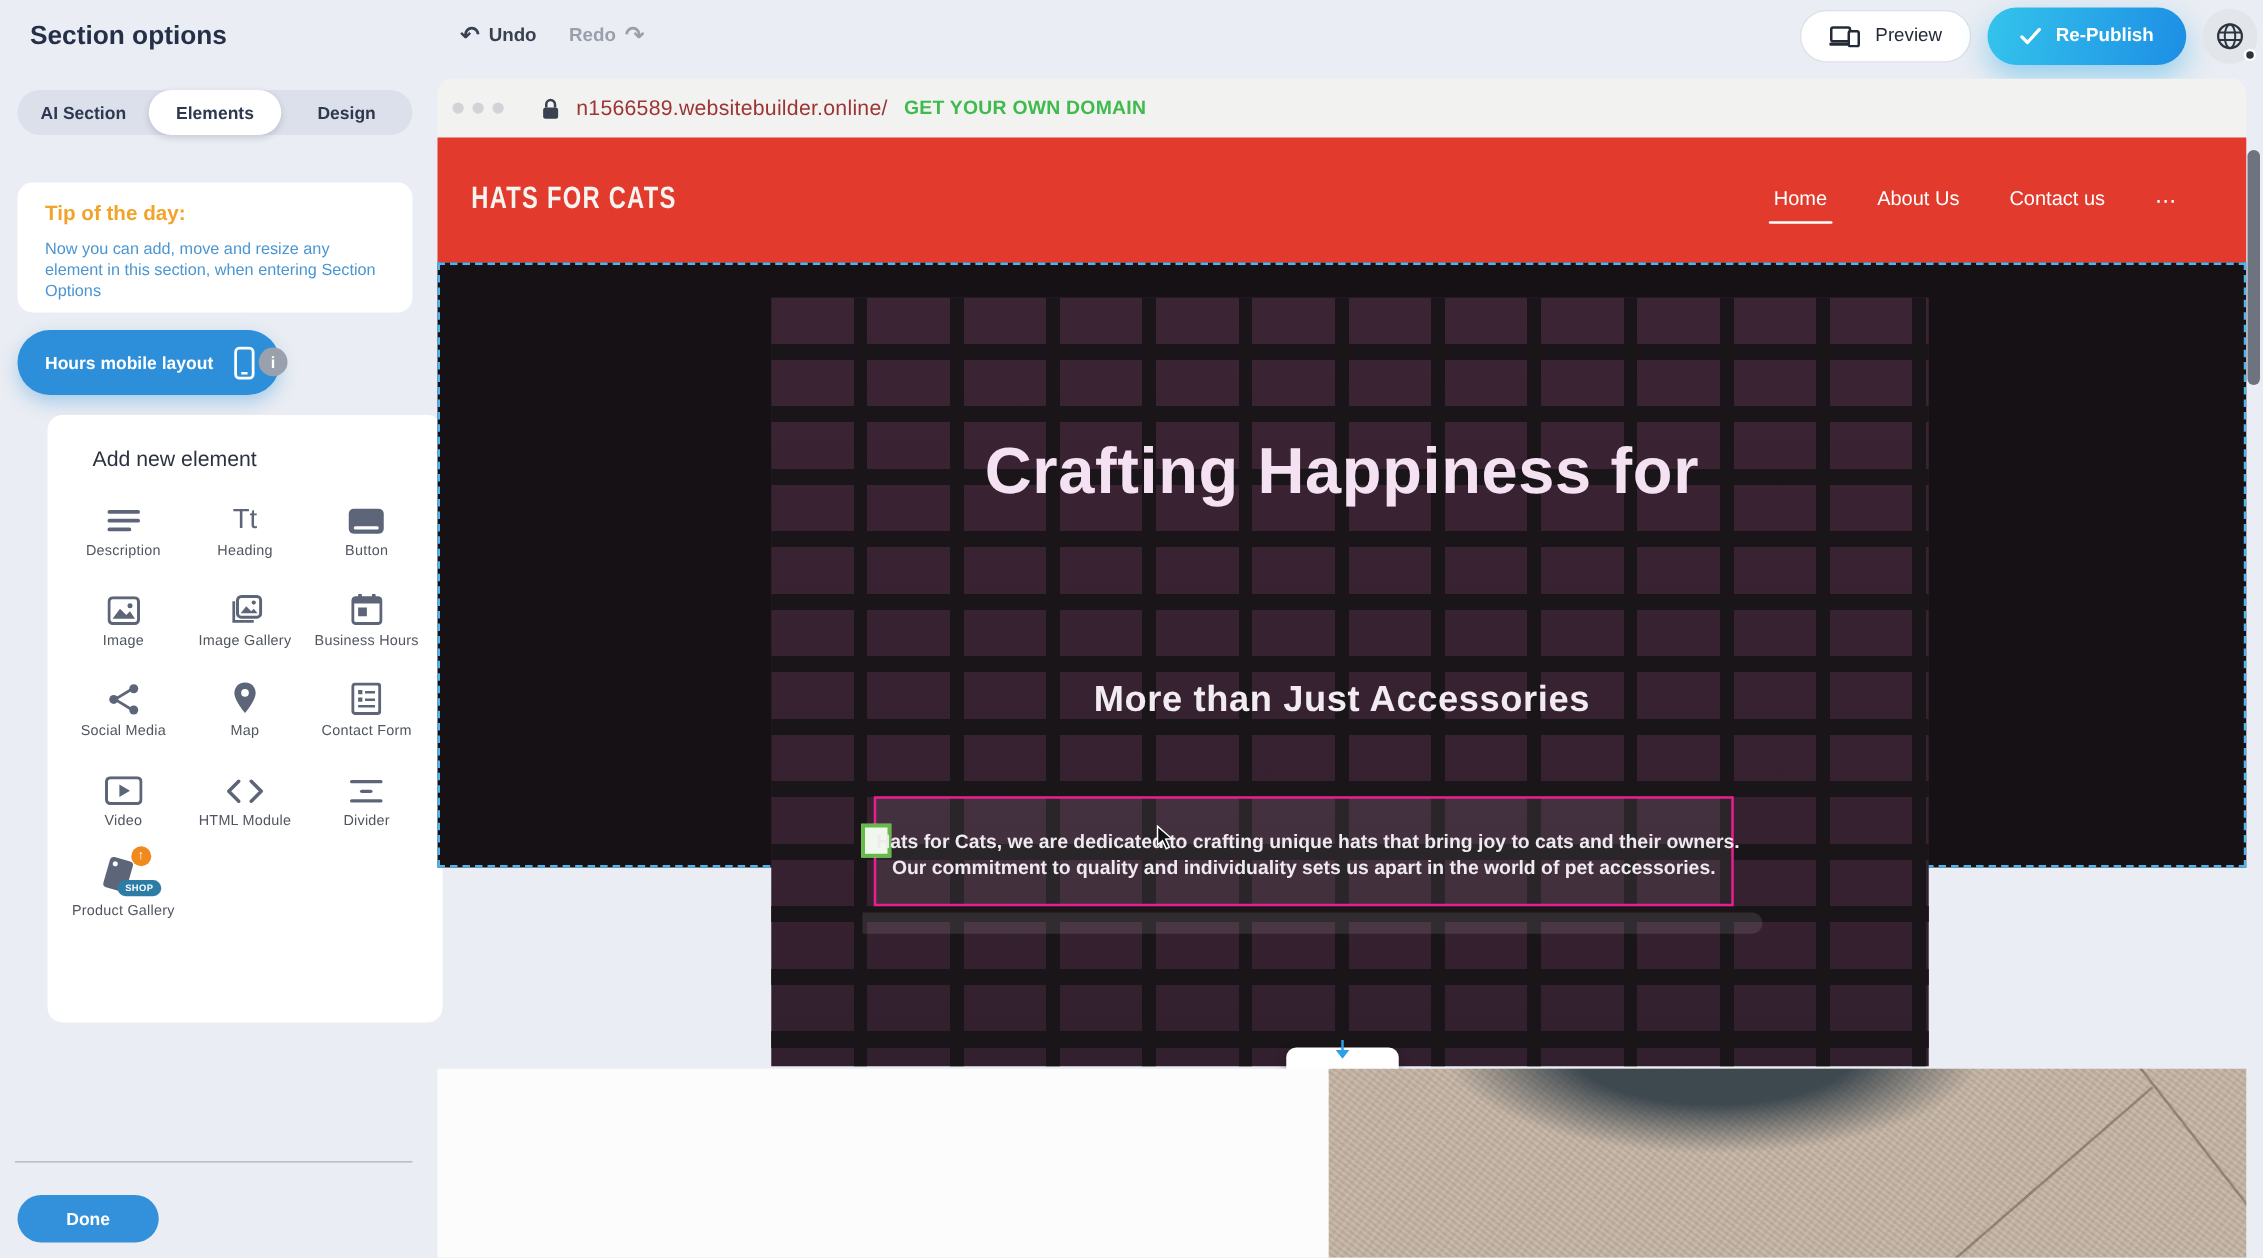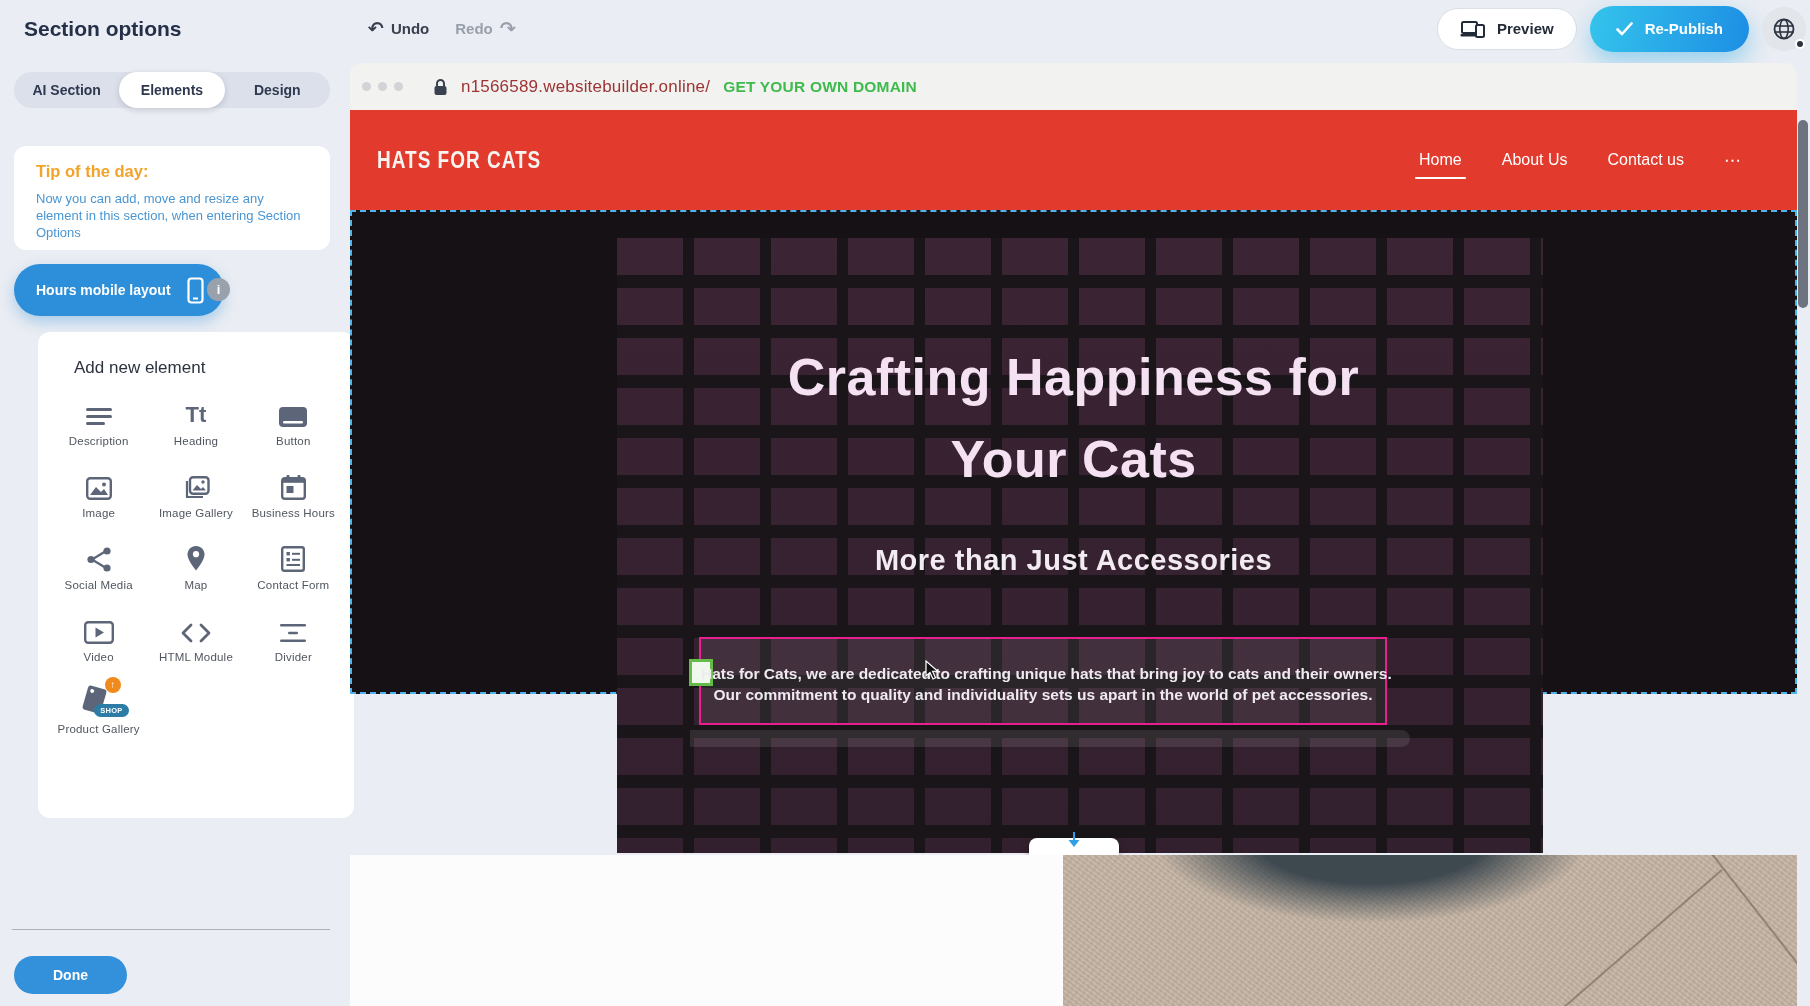--- a/index.html
+++ b/index.html
@@ -15,21 +15,21 @@
   
   .topbar { position:absolute; left:0; top:0; width:1810px; height:57px; }
   .page-title { position:absolute; left:24px; top:0; line-height:57px; font-size:21px; font-weight:bold; color:#243048; }
   .history { position:absolute; left:368px; top:0; height:57px; display:flex; align-items:center; gap:26px; }
   .hist-btn { display:flex; align-items:center; gap:7px; font-size:15px; font-weight:bold; cursor:pointer; }
   .hist-btn .glyph { font-family:"DejaVu Sans", sans-serif; font-size:19px; line-height:1; }
   .undo { color:#39404f; }
   .redo { color:#9aa0ab; }
   .top-right { position:absolute; right:4px; top:0; height:57px; display:flex; align-items:center; gap:13px; }
   .preview-btn { height:42px; border-radius:21px; background:#fff; border:1.5px solid #dbdfe6; display:flex; align-items:center; gap:11px; padding:0 22px; cursor:pointer; }
-  .preview-btn span { font-size:15px; font-weight:bold; color:#242b38; }
+  .preview-btn span { font-size:15px; font-weight:normal; color:#242b38; }
   .republish-btn { height:46px; border-radius:23px; padding:0 26px; display:flex; align-items:center; gap:12px; cursor:pointer;
     background:linear-gradient(100deg,#34c4ec,#1d8ee4); box-shadow:0 10px 24px rgba(40,170,230,.45); }
   .republish-btn span { font-size:15px; font-weight:bold; color:#fff; }
   .globe-btn { width:44px; height:44px; border-radius:50%; background:#e2e5ea; position:relative; display:flex; align-items:center; justify-content:center; cursor:pointer; }
   .globe-dot { position:absolute; right:1px; bottom:2px; width:10px; height:10px; border-radius:50%; background:#2c3440; border:2px solid #fff; }
 
   
   .tabs { position:absolute; left:14px; top:72px; width:316px; height:36px; background:#dce0eb; border-radius:18px; display:flex; }
   .tab { flex:1; display:flex; align-items:center; justify-content:center; font-size:14px; font-weight:bold; color:#2e3950; border-radius:18px; cursor:pointer; }
   .tab.active { background:#fff; box-shadow:0 2px 6px rgba(30,40,60,.18); }
@@ -42,21 +42,21 @@
   .edit-mobile span { font-size:14px; font-weight:bold; color:#fff; }
   .info-btn { position:absolute; left:207px; top:278px; width:23px; height:23px; border-radius:50%; background:#99a1ad; color:#fff; font-size:13px; font-weight:bold; display:flex; align-items:center; justify-content:center; cursor:pointer; }
   .info-btn::after { content:"i"; }
 
   .elements-card { position:absolute; left:14px; top:332px; width:316px; height:486px; background:#fff; border-radius:12px; padding:26px 12px 0 12px;margin-left:24px; }
   .elements-title { font-size:17px; color:#2c3340; margin:0 0 20px 24px; }
   .el-grid { display:grid; grid-template-columns:1fr 1fr 1fr; row-gap:22px; justify-items:center; }
   .el-item { width:92px; text-align:center; cursor:pointer; }
   .el-icon { height:30px; display:flex; align-items:flex-end; justify-content:center; margin-bottom:7px; color:#5d6678; }
   .el-label { font-size:11.5px; color:#50565f; line-height:13px; letter-spacing:.2px; }
-  .tt-glyph { font-size:22px; font-weight:bold; color:#5d6678; line-height:26px; }
+  .tt-glyph { font-size:22px; font-weight:normal; color:#5d6678; line-height:26px; }
   .pg-wrap { position:relative; width:36px; height:32px; }
   .pg-tag { position:absolute; left:4px; top:3px; width:19px; height:25px; background:#5d6678; border-radius:3px; transform:rotate(16deg); }
   .pg-tag::before { content:""; position:absolute; left:3px; top:3px; width:4px; height:4px; border-radius:50%; background:#fff; }
   .pg-up { position:absolute; right:-4px; top:-7px; width:16px; height:16px; border-radius:50%; background:#f08a1d; color:#fff; font-size:10px; font-weight:bold; line-height:16px; text-align:center; }
   .pg-shop { position:absolute; right:-12px; bottom:-1px; background:#2d7ca6; color:#fff; font-size:7.5px; font-weight:bold; padding:2px 6px; border-radius:8px; letter-spacing:.3px; }
 
   .sidebar-divider { position:absolute; left:12px; top:929px; width:318px; height:1px; background:#adb1b9; }
   .done-btn { position:absolute; left:14px; top:956px; width:113px; height:38px; border-radius:19px; background:#3390da; color:#fff; font-size:14px; font-weight:bold; display:flex; align-items:center; justify-content:center; cursor:pointer; }
 
   
@@ -367,21 +367,20 @@
       <div class="nav-item"><span>Contact us</span></div>
       <div class="nav-item nav-more"><span>⋯</span></div>
     </div>
   </div>
 
   <div class="hero">
     <div class="tiles"></div>
 
     <div class="hero-heading">
       <div>Crafting Happiness for</div>
-      <div>Your Cats</div>
     </div>
 
     <div class="hero-sub">More than Just Accessories</div>
 
     <div class="hover-strip"></div>
 
     <div class="selection-box">
       <div class="handle-green"></div>
       <div class="hero-para">
         <div>Hats for Cats, we are dedicated to crafting unique hats that bring joy to cats and their owners.</div>

